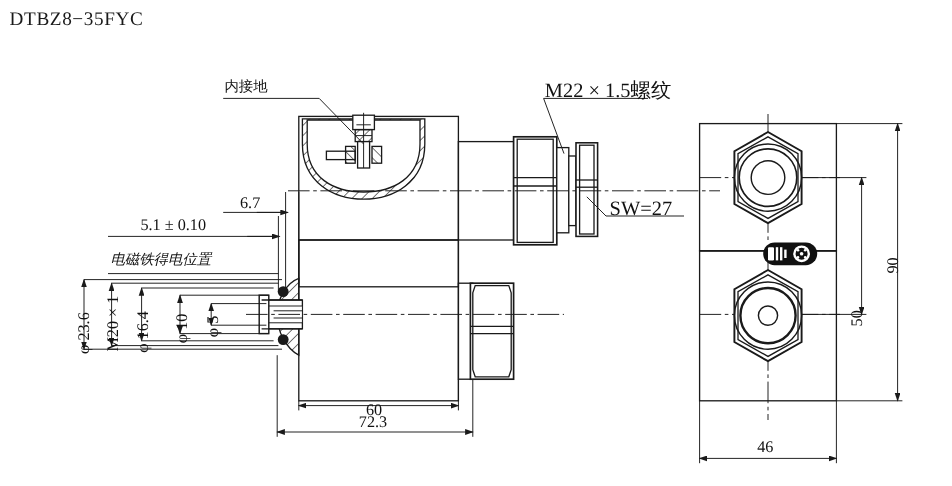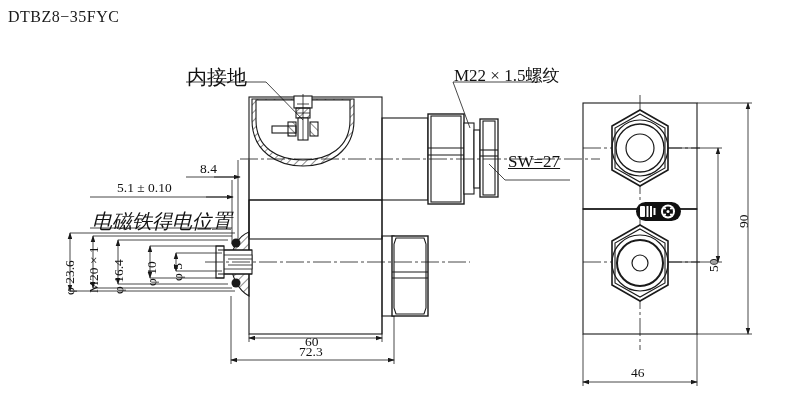--- a/index.html
+++ b/index.html
@@ -13,21 +13,21 @@
     position:absolute;left:8px;top:8px;
     font-size:16px;letter-spacing:.5px;white-space:nowrap;
     font-family:"Liberation Serif","DejaVu Serif",serif;
   }
   #drawing{position:absolute;left:0;top:0;width:793px;height:405px;}
   .lbl{
     position:absolute;white-space:nowrap;
     font-family:"Liberation Serif","DejaVu Serif",serif;
     font-size:17px;color:#111;
   }
-  .lbl.cn{font-size:20px;}
+  .lbl.cn{font-size:12px;}
   .lbl.rot{transform-origin:0 0;transform:rotate(-90deg);}
   .lbl.num{font-size:13.5px;}
 </style>
 </head>
 <body>
 
 <div id="page-title">DTBZ8−35FYC</div>
 
 <svg id="drawing" viewBox="0 0 793 405" width="793" height="405" xmlns="http://www.w3.org/2000/svg">
   <defs>
@@ -225,25 +225,25 @@
       <line x1="668" y1="262" x2="722" y2="262"></line>
       <line x1="718" y1="148" x2="718" y2="262" marker-start="url(#arL)" marker-end="url(#ar)"></line>
     </g>
   </g>
 </svg>
 
 <div class="lbl cn" style="left:187px;top:64px;">内接地</div>
 
 <div class="lbl" style="left:454px;top:64px;">M22 × 1.5螺纹</div>
 
-<div class="lbl" style="left:508px;top:152px;text-decoration:underline;">SW=27</div>
+<div class="lbl" style="left:508px;top:164px;">SW=27</div>
 
 <div class="lbl cn" style="left:92px;top:208px;font-style:italic;">电磁铁得电位置</div>
 
-<div class="lbl num" style="left:200px;top:161px;">8.4</div>
+<div class="lbl num" style="left:200px;top:161px;">6.7</div>
 
 <div class="lbl num" style="left:117px;top:180px;">5.1 ± 0.10</div>
 
 <div class="lbl num" style="left:305px;top:334px;">60</div>
 
 <div class="lbl num" style="left:299px;top:344px;text-align:center;">72.3</div>
 
 <div class="lbl num" style="left:631px;top:365px;text-align:right;">46</div>
 
 <div class="lbl num rot" style="left:736px;top:228px;">90</div>

